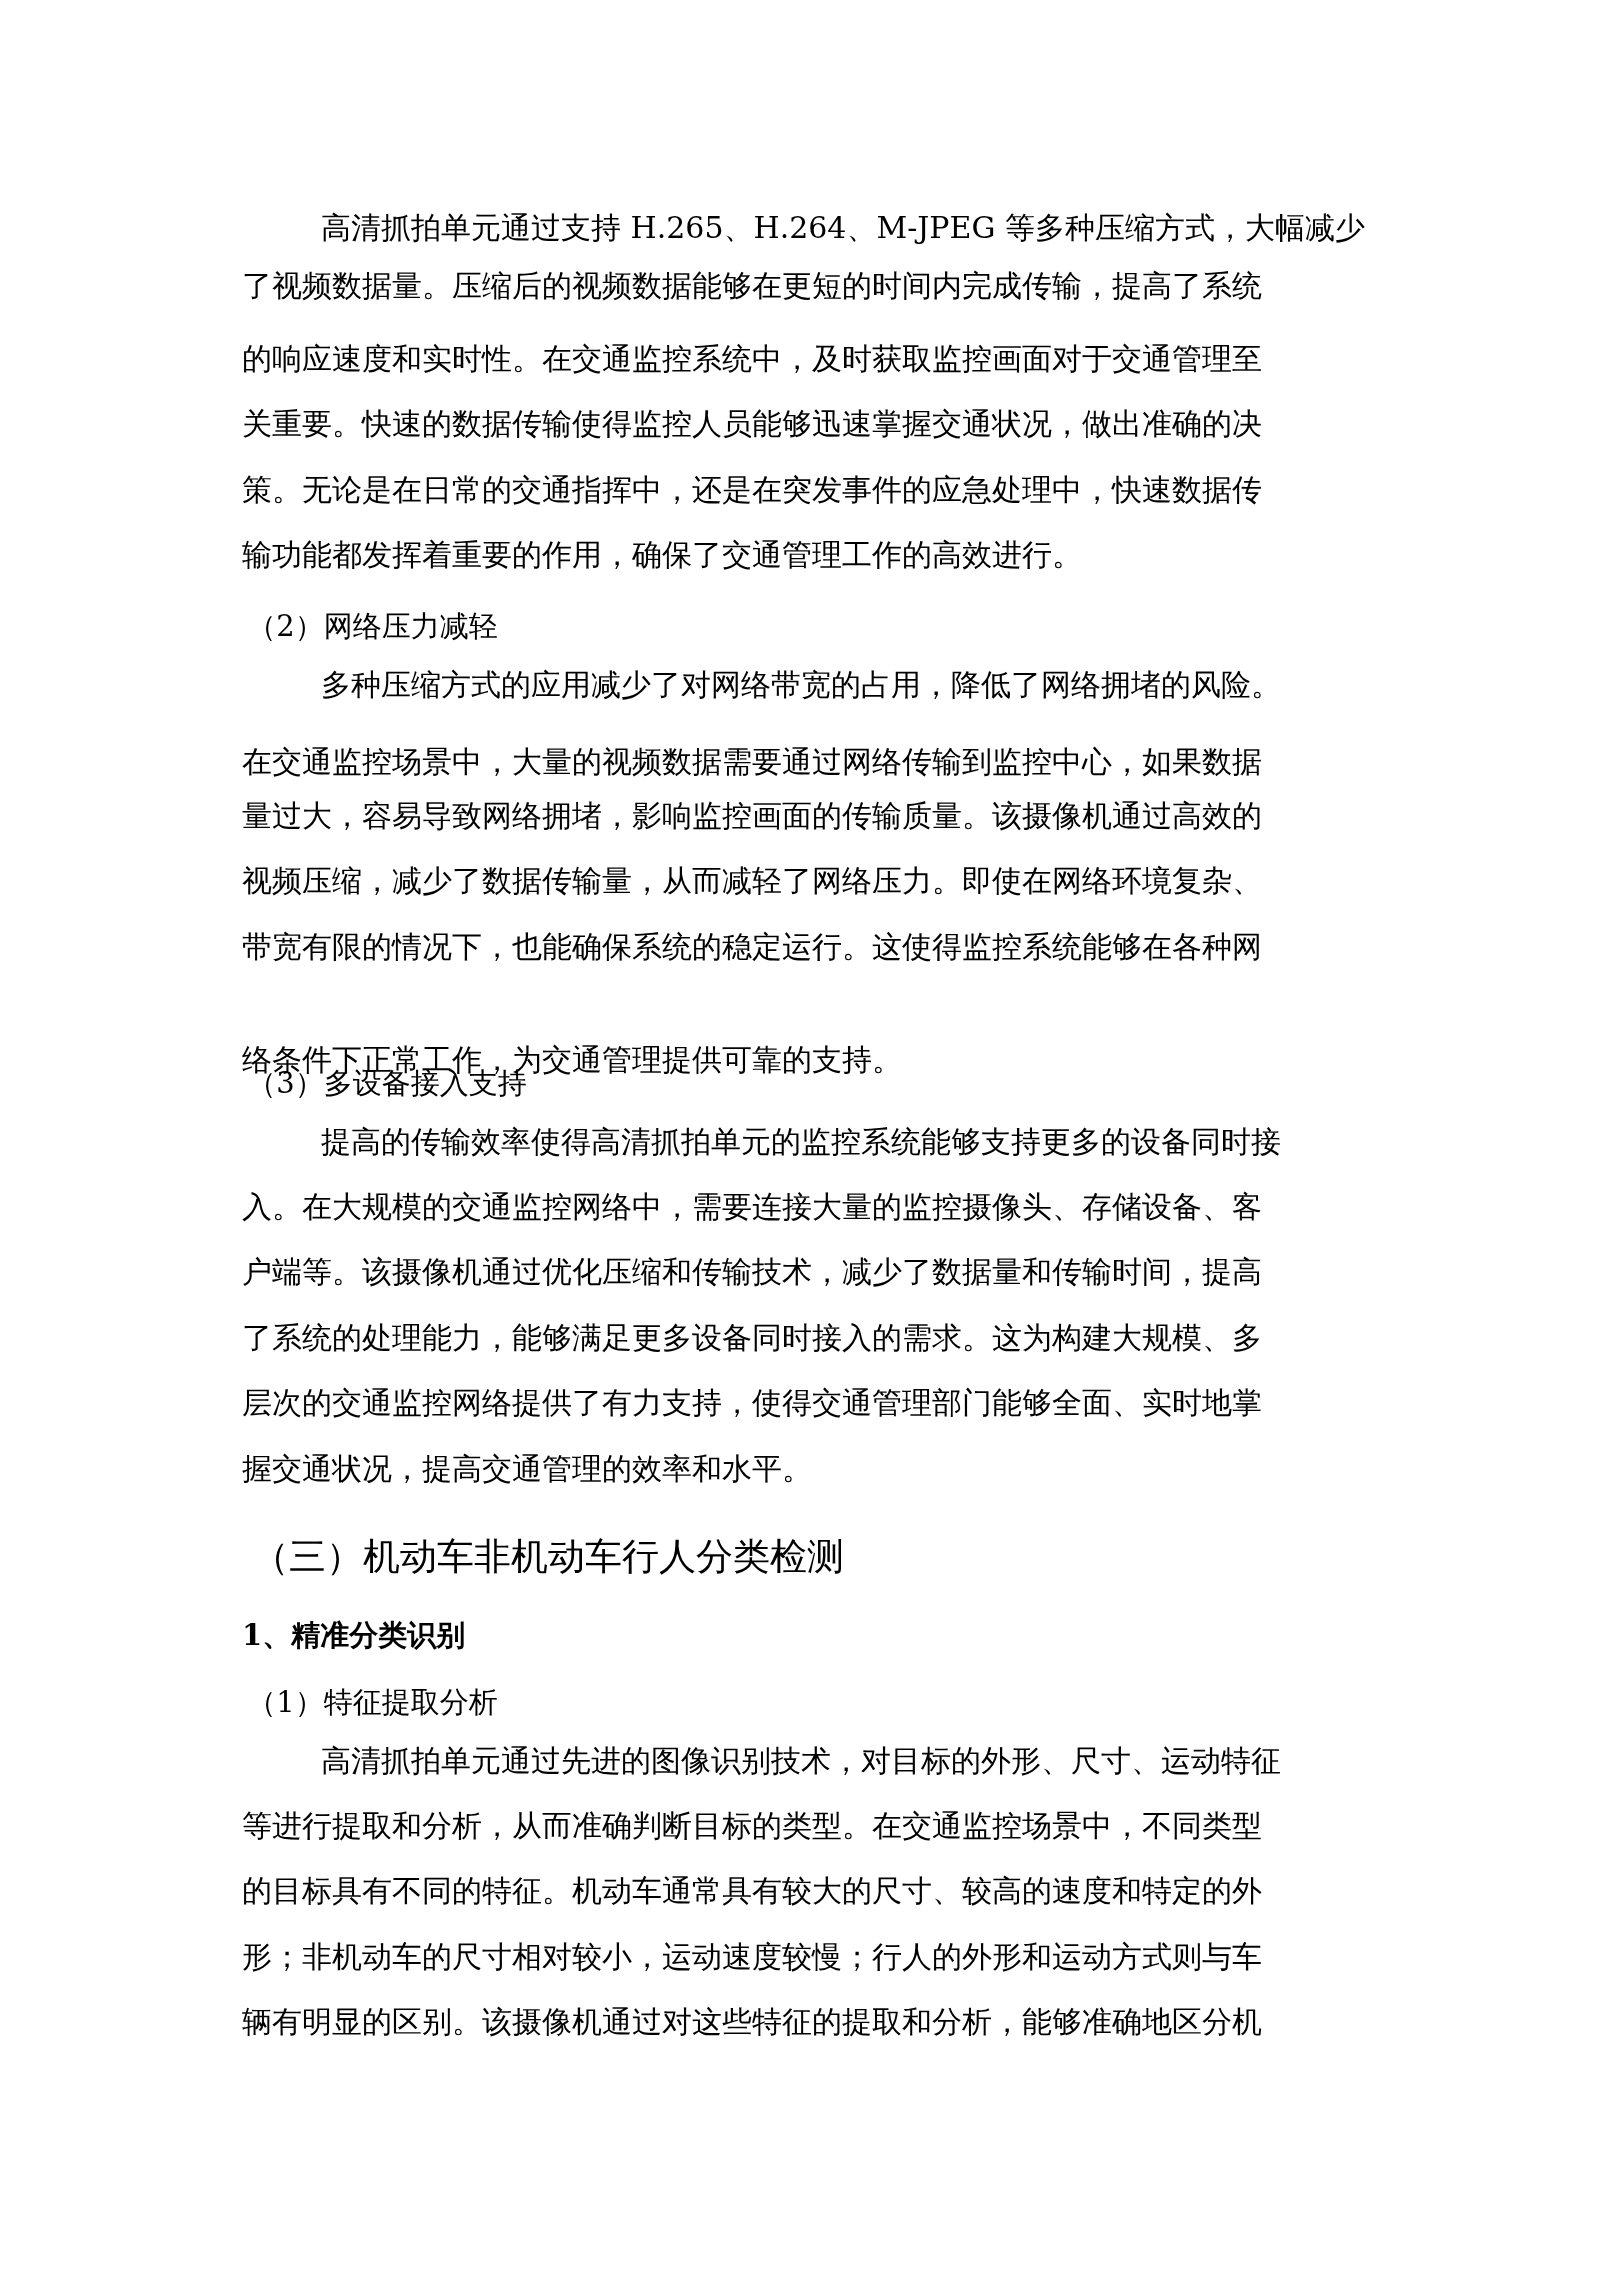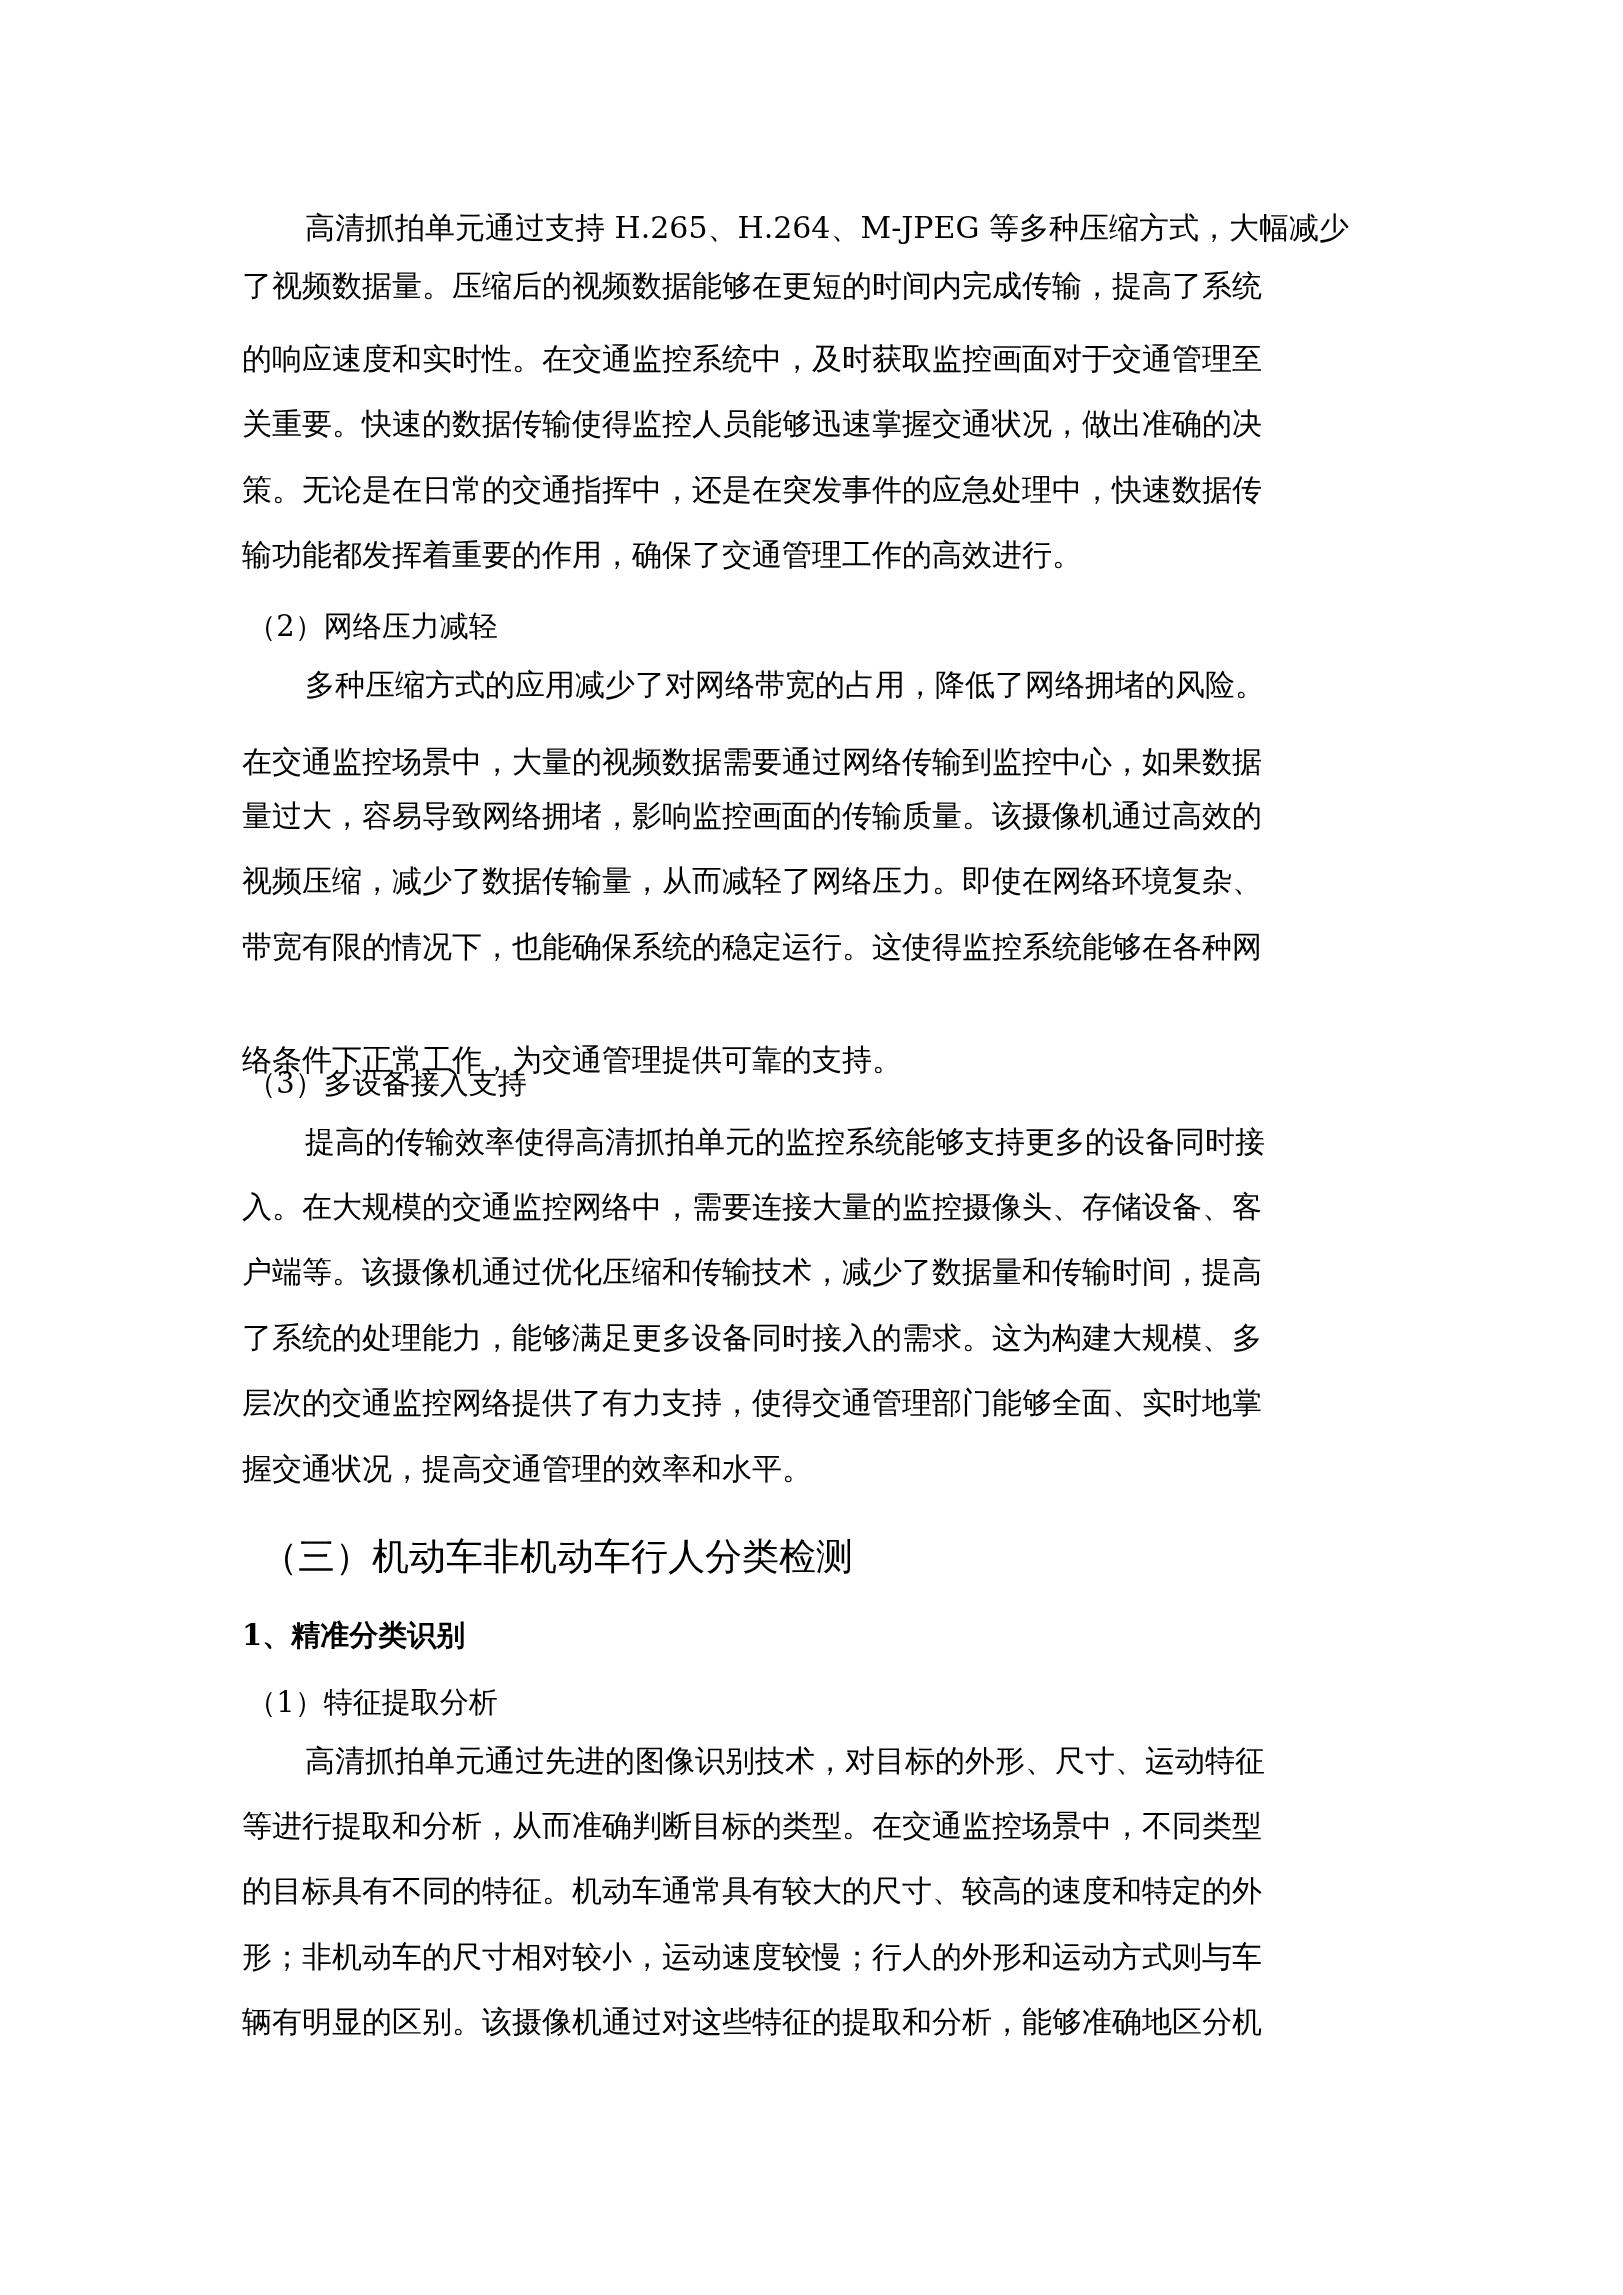--- a/index.html
+++ b/index.html
@@ -23,24 +23,24 @@
     }
     .line {
       position: absolute;
       left: 0;
       white-space: nowrap;
       font-size: 30px;
       line-height: 39px;
       letter-spacing: 0px;
     }
     .para-line { font-size: 30px; }
-    .indent { left: 63px; }
+    .indent { left: 79px; }
     .sub-heading { font-size: 29px; left: 5.2px; margin-top: 8px; }
     .numbered-heading { font-size: 29px; font-weight: bold; }
-    .section-heading { font-size: 37px; line-height: 47px; left: 19px; text-align: center; }
+    .section-heading { font-size: 37px; line-height: 47px; left: 10px; text-align: center; }
   </style>
 </head>
 <body>
 
 <div class="page">
 
   <div class="line para-line indent" style="top:208px">高清抓拍单元通过支持 H.265、H.264、M-JPEG 等多种压缩方式，大幅减少</div>
   <div class="line para-line" style="top:266px">了视频数据量。压缩后的视频数据能够在更短的时间内完成传输，提高了系统</div>
   <div class="line para-line" style="top:339px">的响应速度和实时性。在交通监控系统中，及时获取监控画面对于交通管理至</div>
   <div class="line para-line" style="top:404px">关重要。快速的数据传输使得监控人员能够迅速掌握交通状况，做出准确的决</div>

